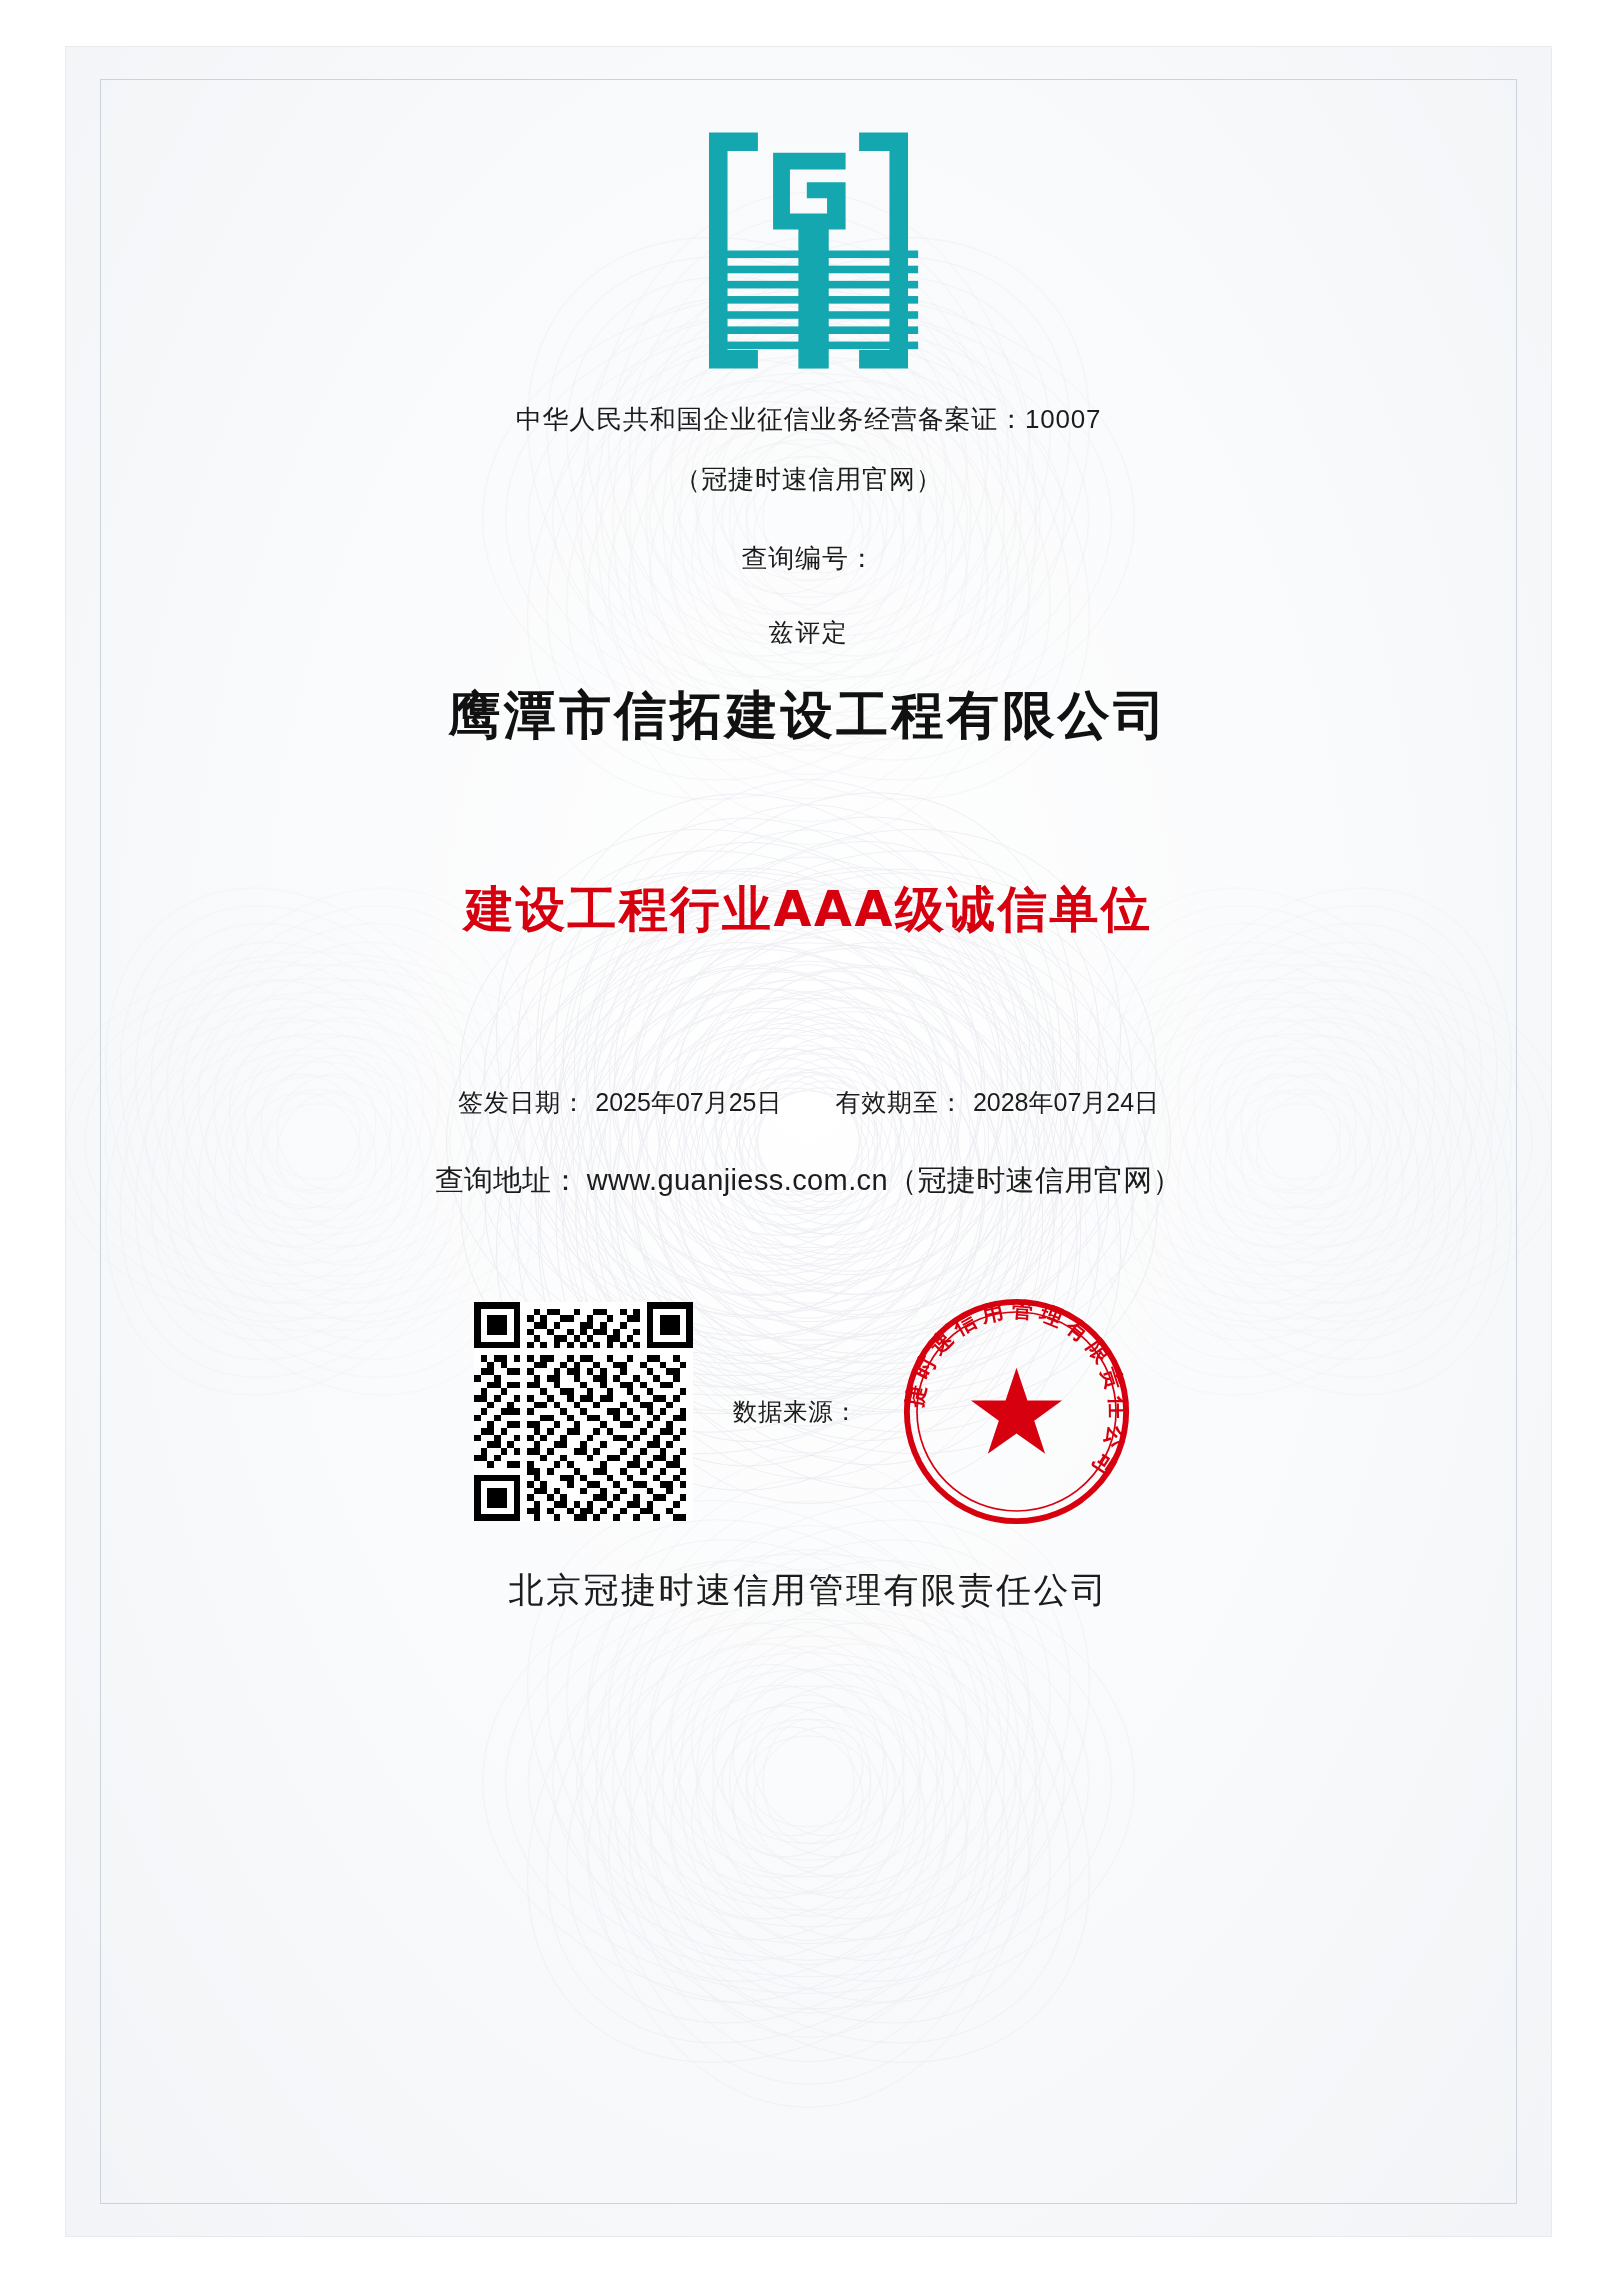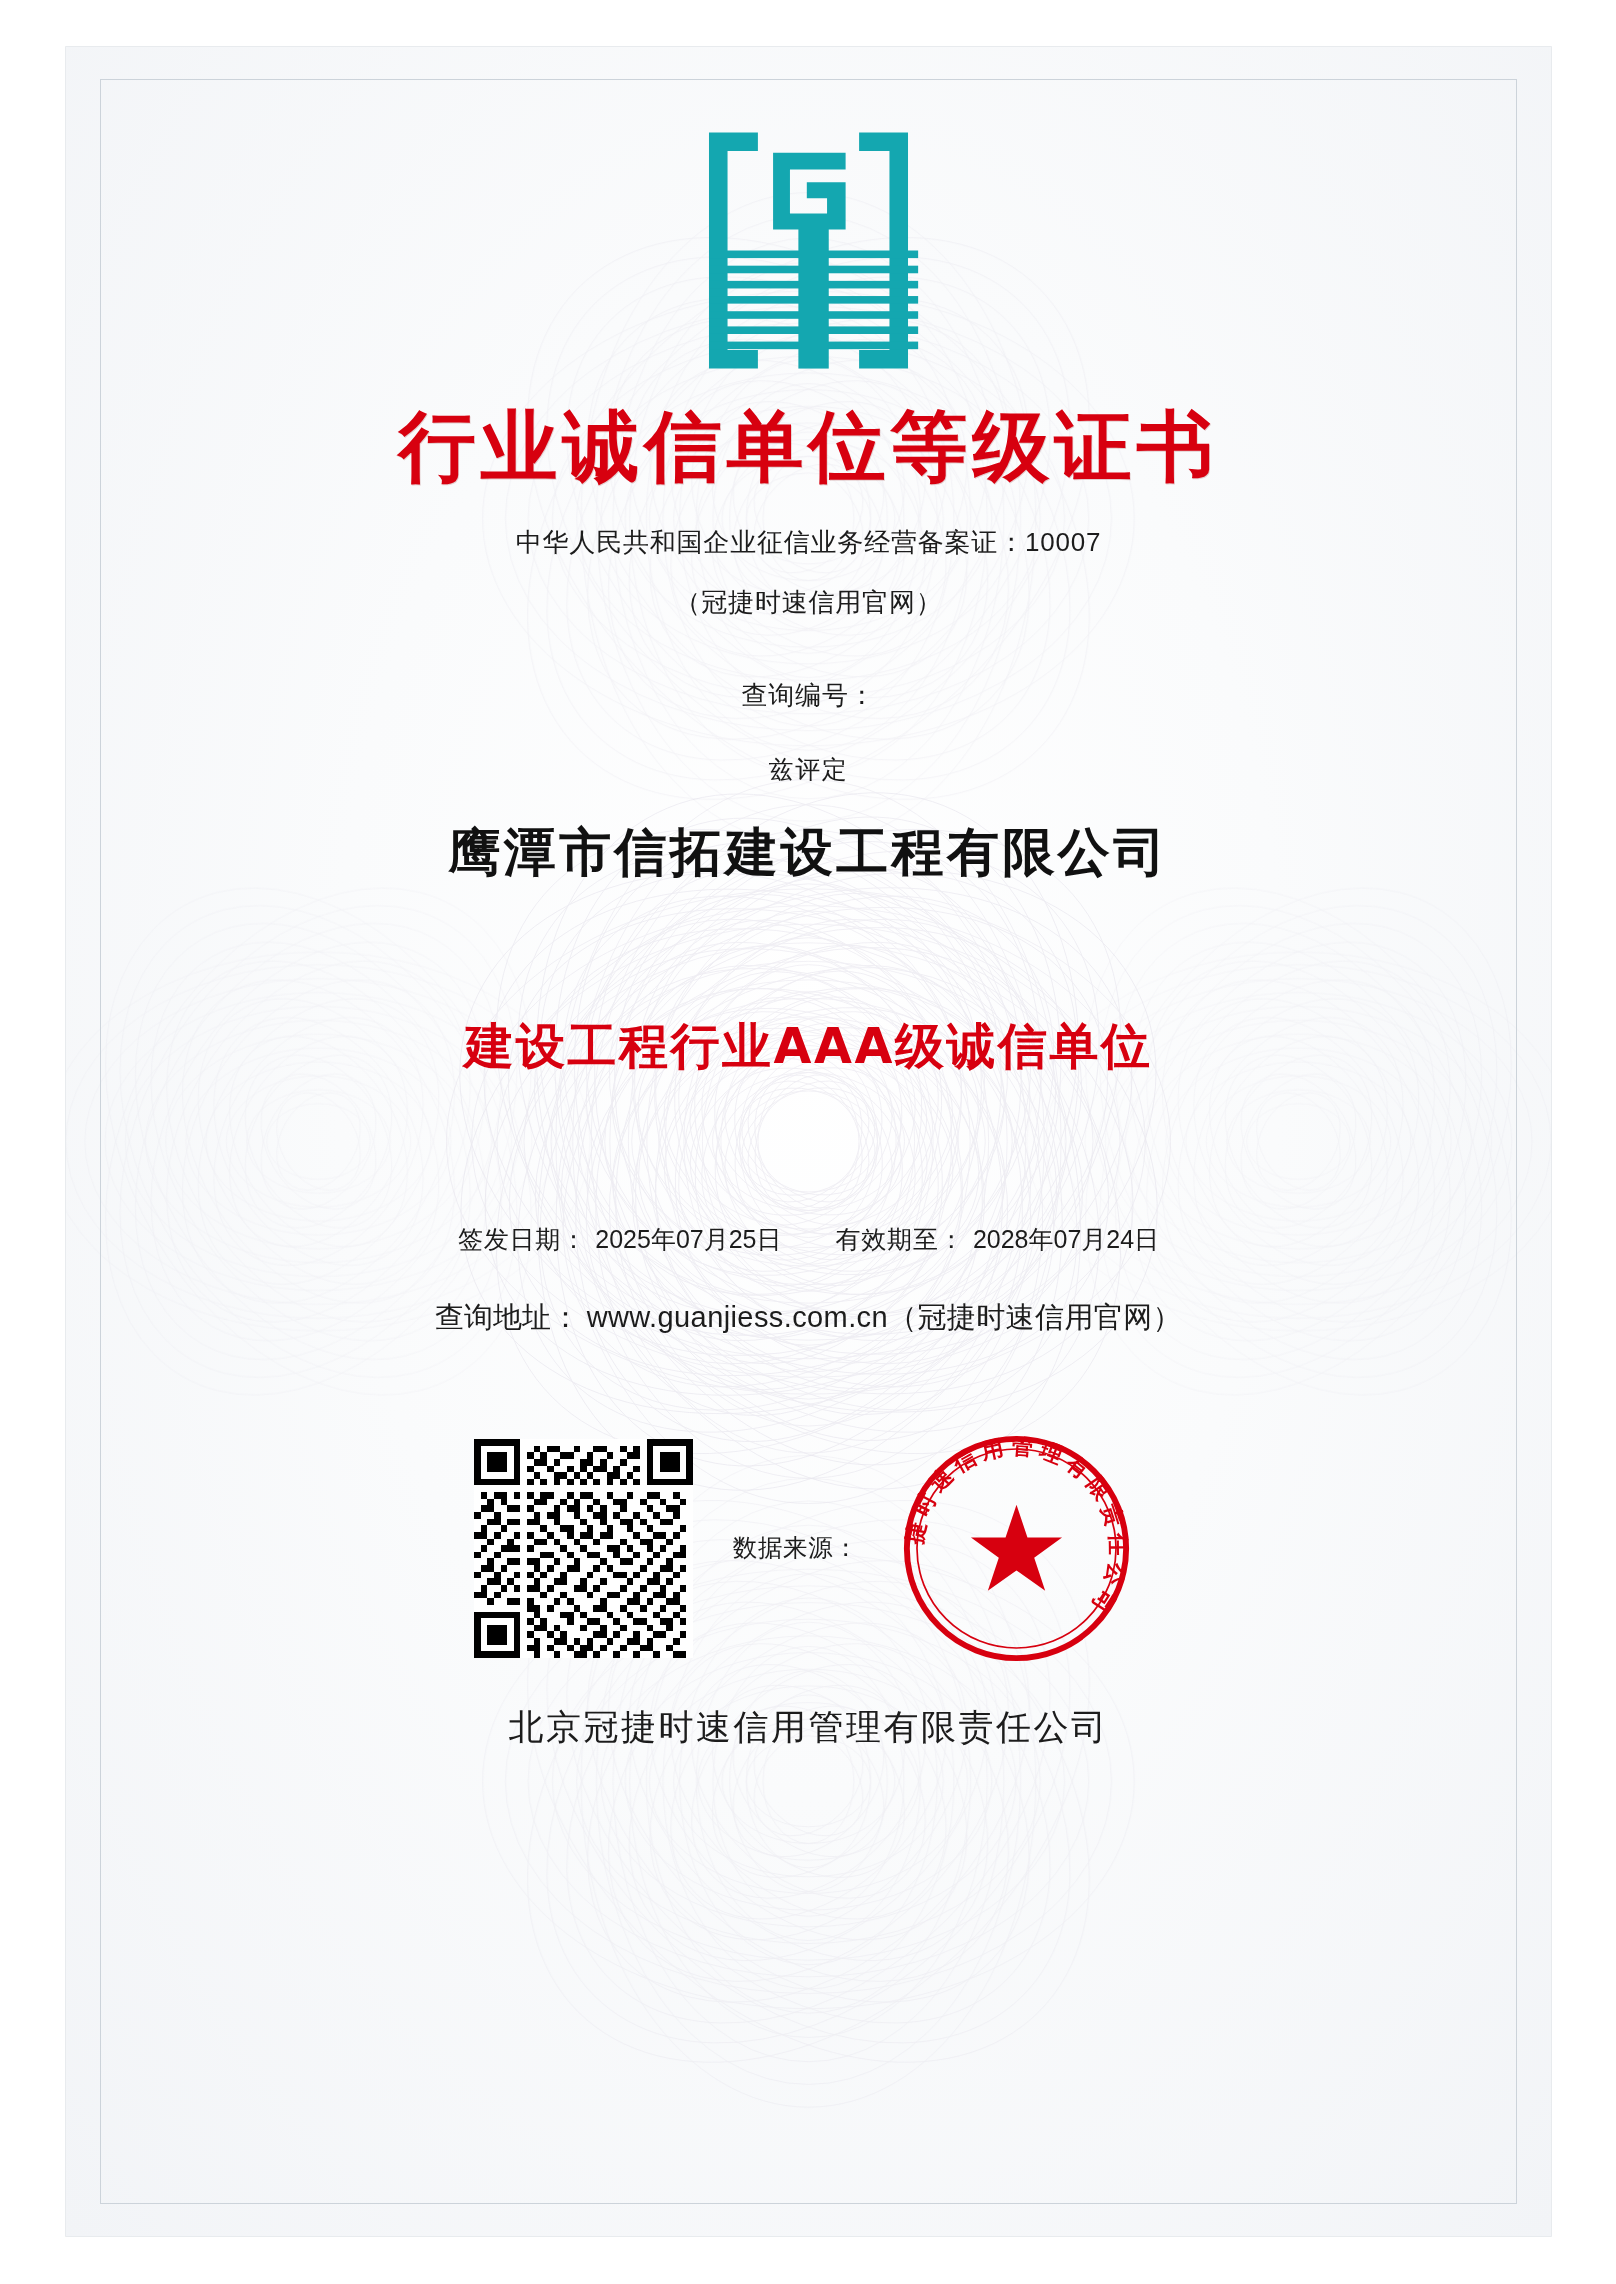--- a/index.html
+++ b/index.html
@@ -84,21 +84,21 @@
   .scope-title {
     margin-top: 25px;
     font-size: 26px;
     color: #1c1c1c;
     letter-spacing: 0.8px;
     white-space: nowrap;
   }
 
   
   .query-row {
-    margin-top: 58px;
+    margin-top: 44px;
     display: flex;
     align-items: baseline;
     justify-content: center;
     white-space: nowrap;
   }
   .query-label {
     font-size: 26px;
     color: #1c1c1c;
     letter-spacing: 0.8px;
   }
@@ -288,21 +288,20 @@
             <rect x="170" y="258" width="110" height="9"></rect>
           </g>
 
           <rect x="138" y="116" width="36" height="174"></rect>
 
           <path d="M108 34 h86 v20 h-66 v52 h44 v-18 h-24 v-19 h46 v56 h-86 z"></path>
         </g>
       </svg>
     </div>
 
-    <div class="main-title">行业诚信单位等级证书</div>
 
     <div class="sub-title">中华人民共和国企业征信业务经营备案证：10007</div>
 
     <div class="scope-title">（冠捷时速信用官网）</div>
 
     <div class="query-row">
       <span class="query-label">查询编号：</span>
     </div>
 
     <div class="hereby">兹评定</div>

